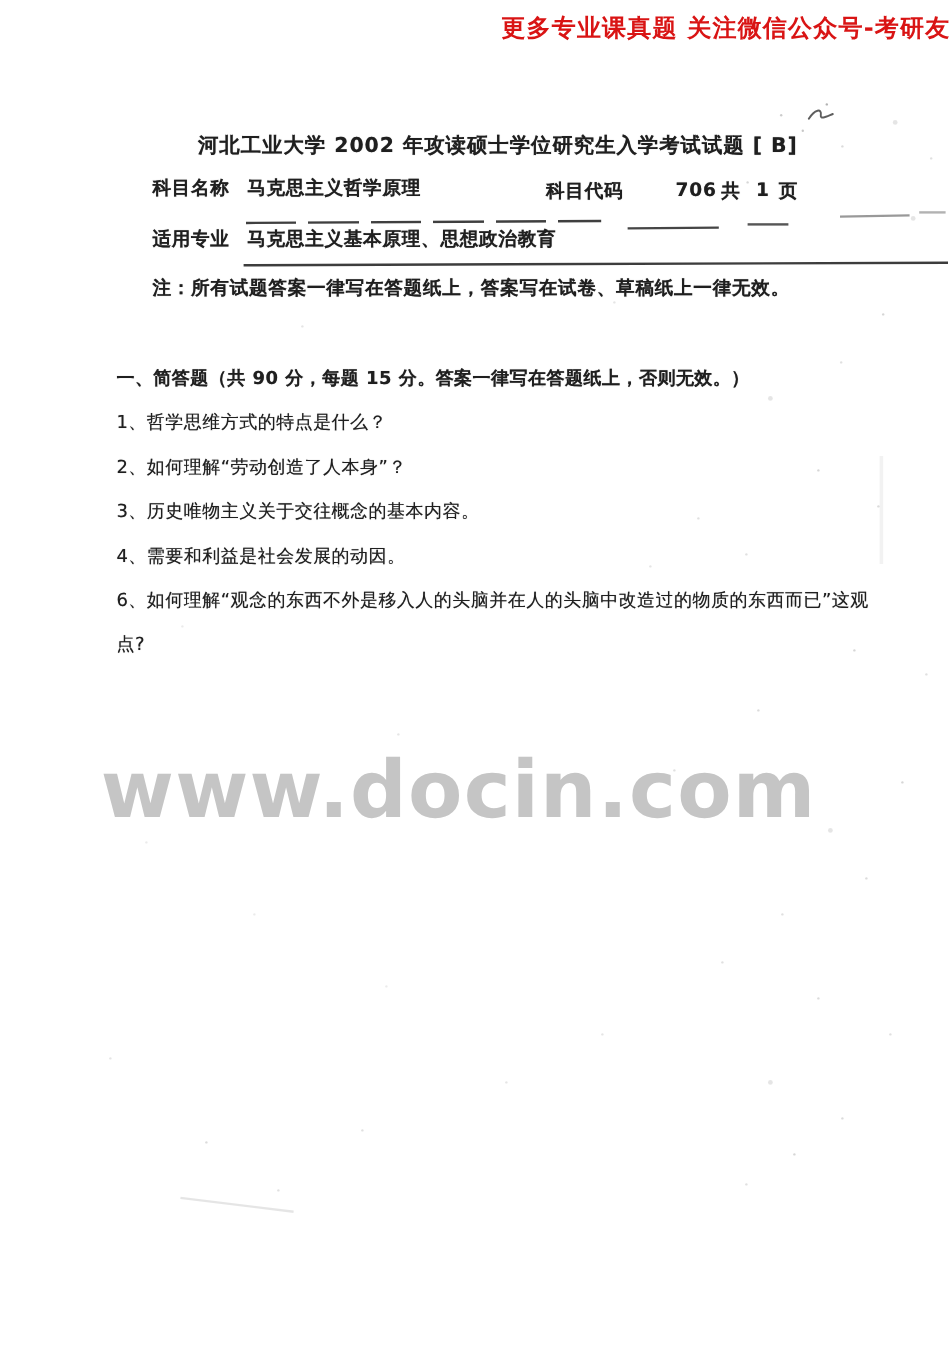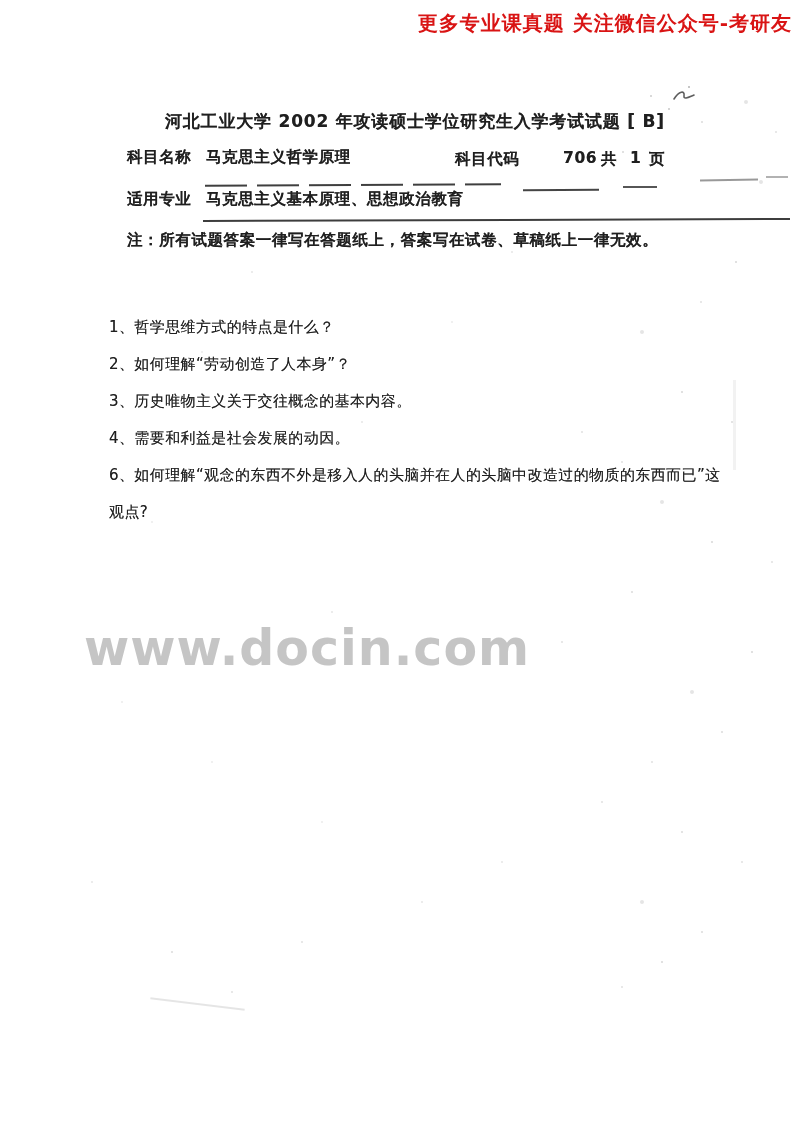--- a/index.html
+++ b/index.html
@@ -70,32 +70,32 @@
   .rule-big   { left: 203px; top: 219px; width: 587px; background: #3d3d3d; transform: rotate(-0.2deg); }
   
   .section { position: absolute; width: 636px; font-size: 15px; letter-spacing: 0.4px; }
   .section-1 { left: 97px; top: 297px; }
   .section-2 { left: 94px; top: 596px; }
   .section-heading {
     font-weight: bold;
     line-height: 37px;
     white-space: nowrap;
   }
-  .qlist { margin: 12px; padding: 0; list-style: none; }
+  .qlist { margin: 0; padding: 0; list-style: none; }
   .question {
     line-height: 37px;
     word-break: break-all;
     font-weight: 500;
   }
   
   .watermark {
     position: absolute;
     left: 84px; top: 620px;
     width: 640px;
-    font-size: 49px;
+    font-size: 66px;
     font-weight: bold;
     letter-spacing: 1px;
     color: rgba(140, 140, 140, 0.50);
     white-space: nowrap;
     pointer-events: none;
   }
   
   .speckles {
     position: absolute; left: 0; top: 0;
     width: 2px; height: 2px; border-radius: 50%;
@@ -167,20 +167,21 @@
   <div class="rule rule-subject"></div>
   <div class="rule rule-code"></div>
   <div class="rule rule-pages"></div>
   <div class="rule rule-frag1"></div>
   <div class="rule rule-frag2"></div>
   <div class="rule rule-big"></div>
 
   <div class="note scan-text">注：所有试题答案一律写在答题纸上，答案写在试卷、草稿纸上一律无效。</div>
 
   <div class="section section-1">
+    <div class="section-heading scan-text">一、简答题（共 90 分，每题 15 分。答案一律写在答题纸上，否则无效。）</div>
     <div class="qlist">
       <div class="question scan-text">1、哲学思维方式的特点是什么？</div>
       <div class="question scan-text">2、如何理解“劳动创造了人本身”？</div>
       <div class="question scan-text">3、历史唯物主义关于交往概念的基本内容。</div>
       <div class="question scan-text">4、需要和利益是社会发展的动因。</div>
       <div class="question scan-text">6、如何理解“观念的东西不外是移入人的头脑并在人的头脑中改造过的物质的东西而已”这观点?</div>
     </div>
   </div>
 
 

